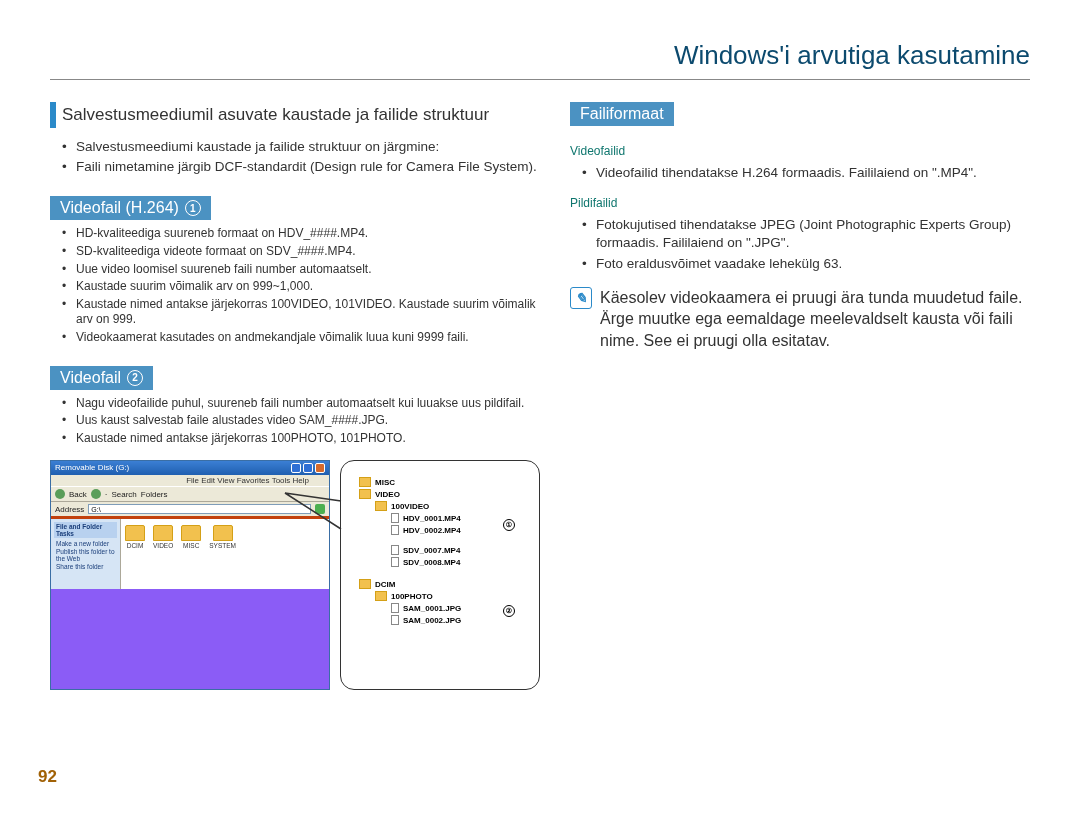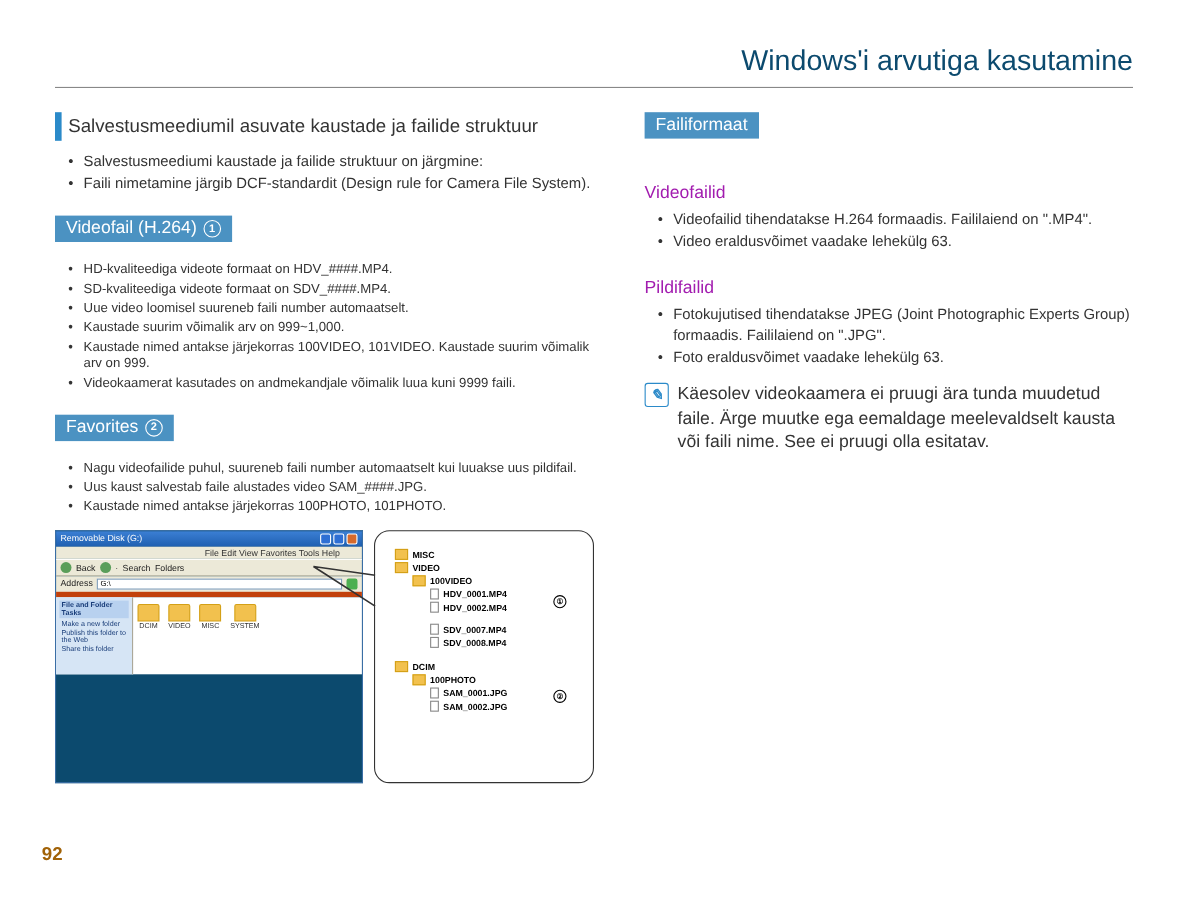--- a/index.html
+++ b/index.html
@@ -14,21 +14,21 @@
   }
   .page-title {
     text-align: right;
     font-size: 26px;
     color: #0c4a6e;
     font-weight: 400;
     border-bottom: 1px solid #888;
     padding-bottom: 8px;
     margin-bottom: 22px;
   }
-  .cols { display: flex; gap: 46px; }
+  .cols { display: flex; gap: 30px; }
   .col { flex: 1; }
   .bar-heading {
     display: flex;
     align-items: stretch;
     margin-bottom: 10px;
   }
   .bar-heading .accent {
     width: 6px;
     background: #2b8ac9;
     margin-right: 6px;
@@ -55,38 +55,38 @@
   }
   ul.bullets.small > li { font-size: 12px; line-height: 1.3; }
   .tag-heading {
     display: inline-flex;
     align-items: center;
     gap: 6px;
     background: #4b92c2;
     color: #fff;
     font-size: 16px;
     padding: 3px 10px 3px 10px;
-    margin-bottom: 17px;
+    margin-bottom: 6px;
     margin-top: 6px;
   }
   .tag-heading .circ {
     display: inline-flex;
     align-items: center;
     justify-content: center;
     width: 16px; height: 16px;
     border: 1.5px solid #fff;
     border-radius: 50%;
     font-size: 10px;
     font-weight: bold;
   }
   .sub-heading {
-    color: #a21caf;
-    font-size: 16px;
+    color: #0f766e;
+    font-size: 12px;
     font-weight: 400;
-    margin: 24px 0 6px 0;
+    margin: 12px 0 6px 0;
   }
   .note-box {
     display: flex;
     gap: 8px;
     margin-top: 14px;
     align-items: flex-start;
   }
   .note-icon {
     width: 22px; height: 22px;
     border: 1.5px solid #2b8ac9;
@@ -116,38 +116,38 @@
   
   .figure-row {
     display: flex;
     gap: 10px;
     margin-top: 10px;
   }
   .explorer {
     width: 280px;
     border: 1px solid #3a6ea5;
     font-size: 8px;
-    background: #0c4a6e;
+    background: #8b5cf6;
   }
   .explorer .titlebar {
     background: linear-gradient(#3b7fd4,#1f5fb0);
     color: #fff;
     padding: 2px 4px;
     display: flex;
     justify-content: space-between;
   }
   .explorer .titlebar .btns { display:flex; gap:2px;}
   .explorer .titlebar .wbtn {
     width:10px;height:10px;background:#d66a2c;border:1px solid #fff;border-radius:2px;
   }
   .explorer .menubar { background:#ece9d8; padding:1px 20px; color:#333;text-align:right;}
   .explorer .toolbar { background:#ece9d8; padding:2px 4px; display:flex; align-items:center; gap:4px; border-top:1px solid #fff; border-bottom:1px solid #aca899;}
   .explorer .toolbar .tb-ico{width:10px;height:10px;background:#5a9e5a;border-radius:50%;}
   .explorer .toolbar .tb-ico.b{background:#5a9e5a;}
-  .explorer .addrbar { background:#ece9d8; padding:2px 4px; display:flex; gap:4px; border-bottom:5px solid #c2410c;}
+  .explorer .addrbar { background:#ece9d8; padding:2px 4px; display:flex; align-items:center; gap:4px; border-bottom:3px solid #c2410c;}
   .explorer .addrbar input{ flex:1; height:10px; font-size:7px; border:1px solid #7f9db9; padding:0 2px;}
   .explorer .addrbar .go{width:10px;height:10px;background:#4caf50;border-radius:2px;}
   .explorer .body { display:flex; background:#fff; height:70px;}
   .explorer .tasks { width:70px; background:#d6e5f5; border-right:1px solid #aca899; padding:3px; font-size:6.5px; color:#1a3e7a;}
   .explorer .tasks .thead{ background:#b8d1ef; padding:1px 2px; margin-bottom:2px; font-weight:bold;}
   .explorer .tasks .titem{ padding-left:2px; margin-bottom:1px;}
   .explorer .folders { flex:1; display:flex; gap:8px; padding:6px 4px; align-items:flex-start;}
   .explorer .folders .f { text-align:center; font-size:6.5px; color:#333;}
   .explorer .folders .fico{ width:20px;height:16px;background:#f2c14e;border:1px solid #d4a017;border-radius:2px 2px 0 0; margin:0 auto 1px;}
 
@@ -195,30 +195,30 @@
     <ul class="bullets">
       <li>Salvestusmeediumi kaustade ja failide struktuur on järgmine:</li>
       <li>Faili nimetamine järgib DCF-standardit (Design rule for Camera File System).</li>
     </ul>
 
     <div class="tag-heading">
       <span>Videofail (H.264)</span>
       <span class="circ">1</span>
     </div>
     <ul class="bullets small">
-      <li>HD-kvaliteediga videote formaat on HDV_####.MP4.</li>
+      <li>HD-kvaliteediga suureneb formaat on HDV_####.MP4.</li>
       <li>SD-kvaliteediga videote formaat on SDV_####.MP4.</li>
       <li>Uue video loomisel suureneb faili number automaatselt.</li>
       <li>Kaustade suurim võimalik arv on 999~1,000.</li>
       <li>Kaustade nimed antakse järjekorras 100VIDEO, 101VIDEO. Kaustade suurim võimalik arv on 999.</li>
       <li>Videokaamerat kasutades on andmekandjale võimalik luua kuni 9999 faili.</li>
     </ul>
 
     <div class="tag-heading">
-      <span>Favorites</span>
+      <span>Videofail</span>
       <span class="circ">2</span>
     </div>
     <ul class="bullets small">
       <li>Nagu videofailide puhul, suureneb faili number automaatselt kui luuakse uus pildifail.</li>
       <li>Uus kaust salvestab faile alustades video SAM_####.JPG.</li>
       <li>Kaustade nimed antakse järjekorras 100PHOTO, 101PHOTO.</li>
     </ul>
 
     
     <div class="figure-row">
@@ -340,21 +340,20 @@
   </div>
 
   <div class="col">
     <div class="tag-heading" style="margin-top:0">
       <span>Failiformaat</span>
     </div>
 
     <div class="sub-heading">Videofailid</div>
     <ul class="bullets">
       <li>Videofailid tihendatakse H.264 formaadis. Faililaiend on ".MP4".</li>
-      <li>Video eraldusvõimet vaadake lehekülg 63.</li>
     </ul>
 
     <div class="sub-heading">Pildifailid</div>
     <ul class="bullets">
       <li>Fotokujutised tihendatakse JPEG (Joint Photographic Experts Group) formaadis. Faililaiend on ".JPG".</li>
       <li>Foto eraldusvõimet vaadake lehekülg 63.</li>
     </ul>
 
     <div class="note-box">
       <div class="note-icon">✎</div>

